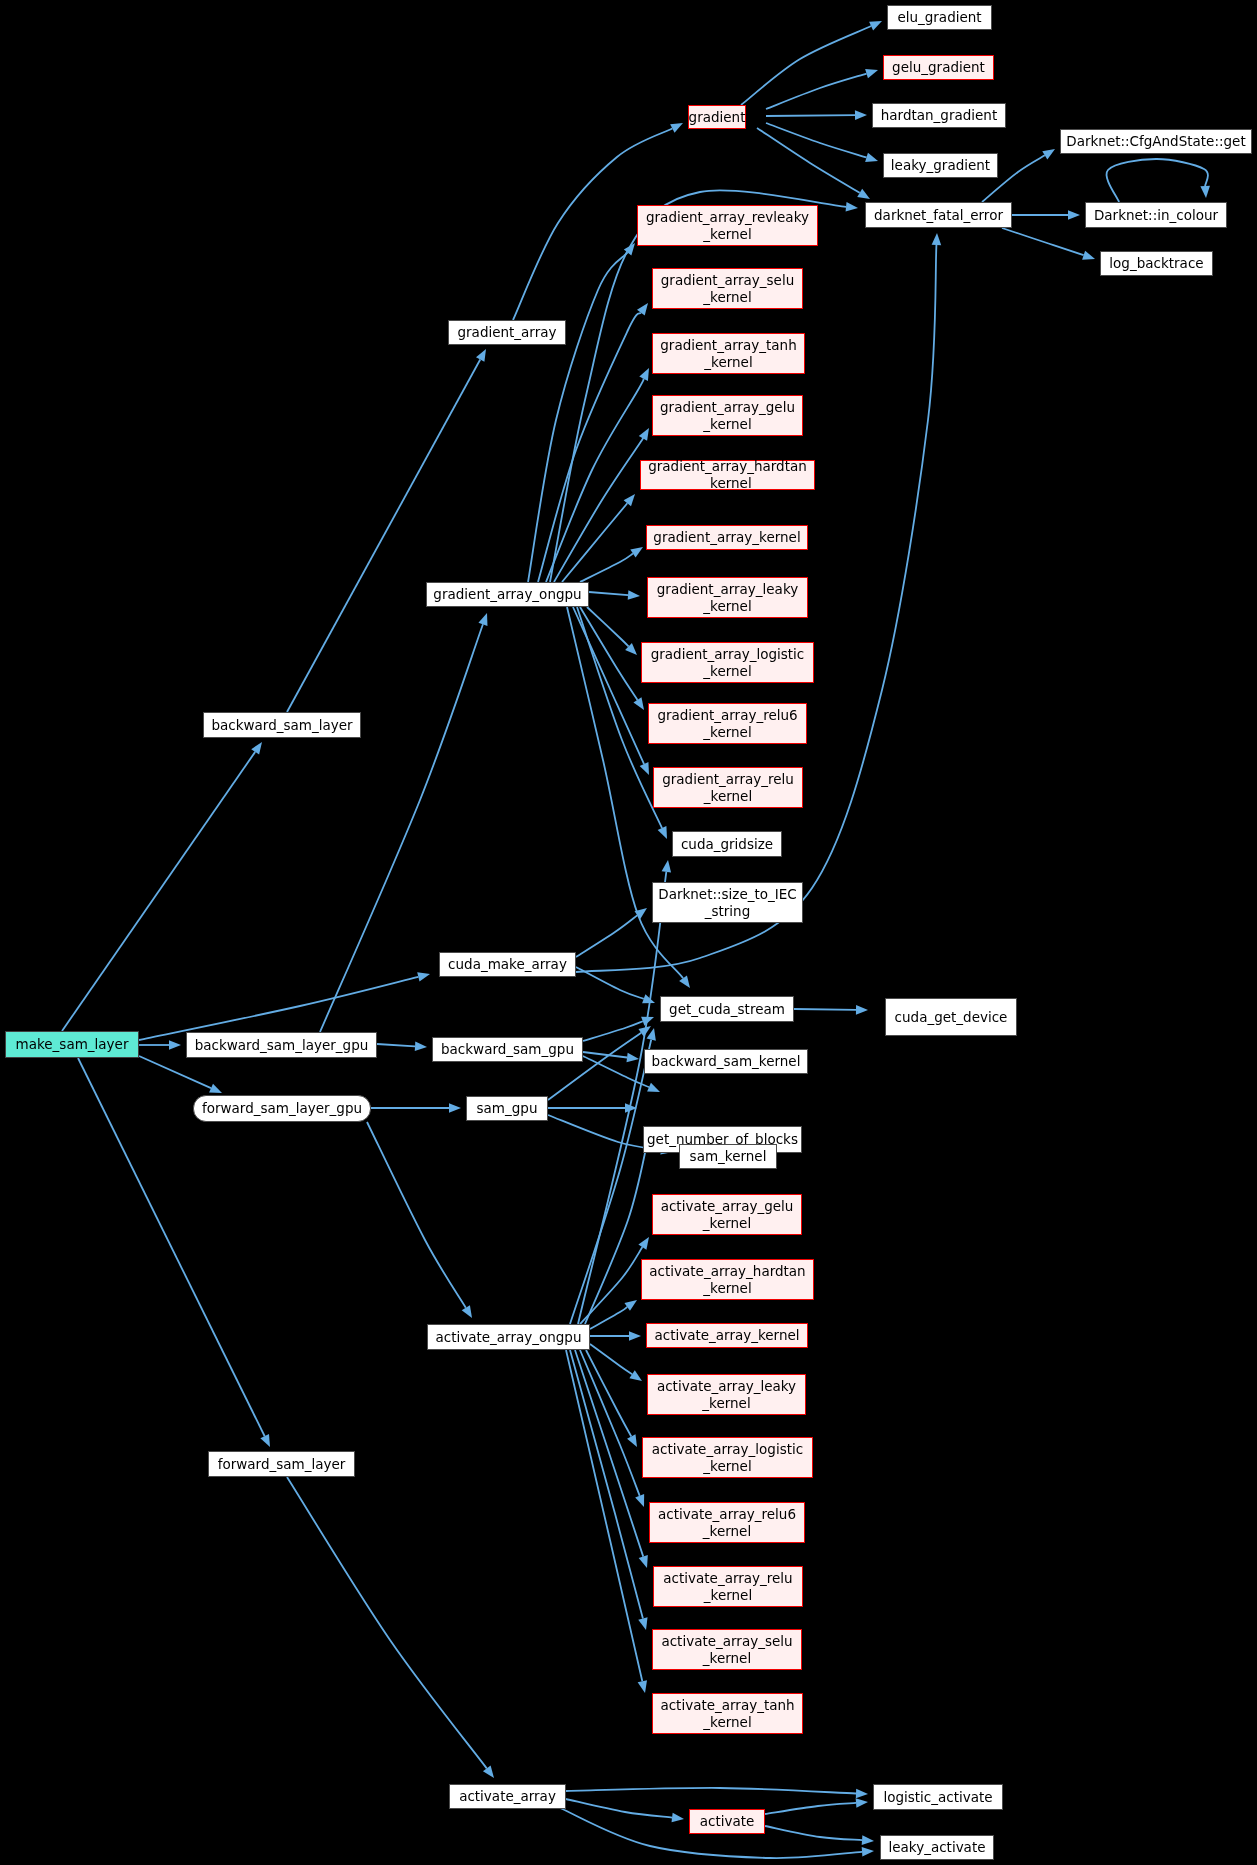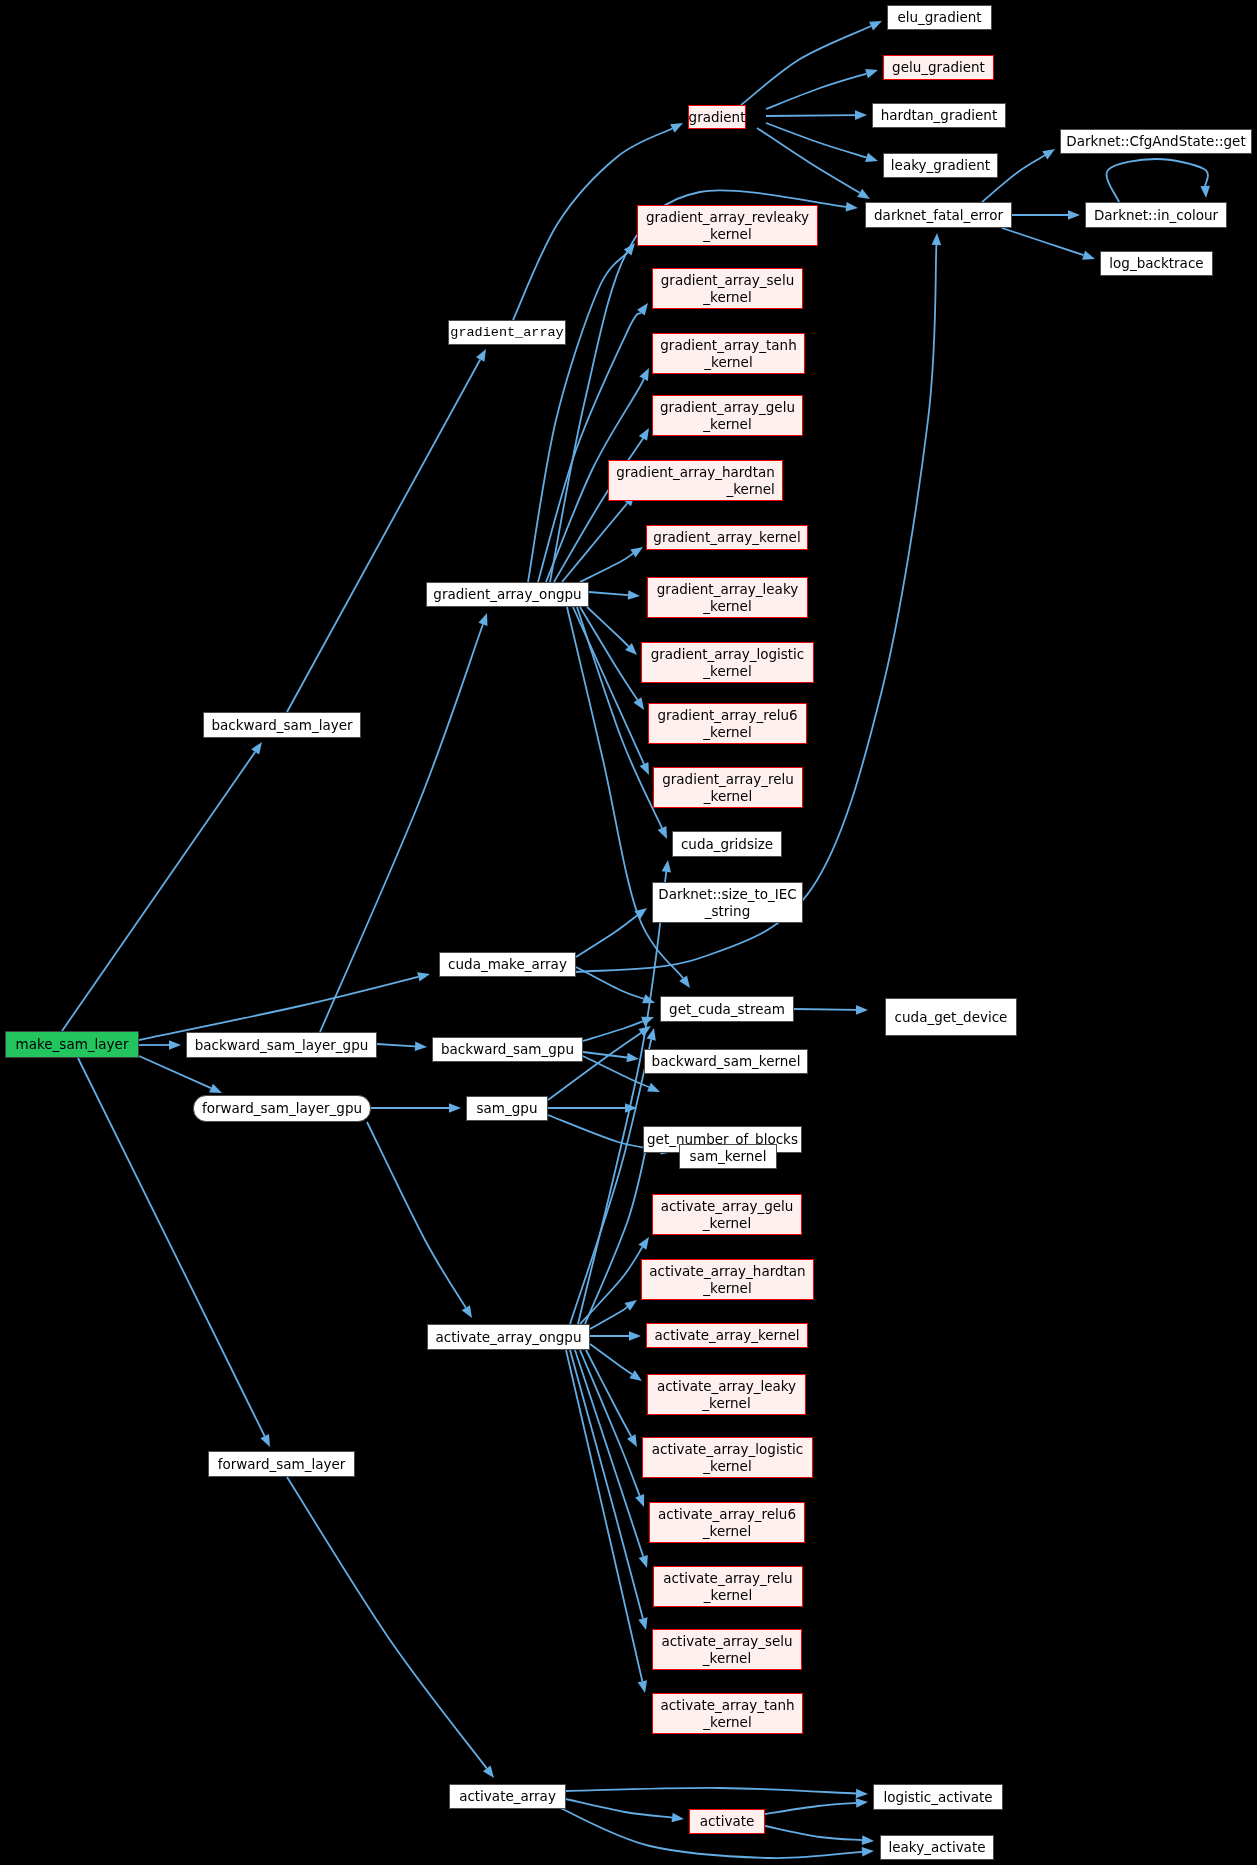--- a/index.html
+++ b/index.html
@@ -3,21 +3,21 @@
 <meta charset="utf-8">
 <style>
   html,body{margin:0;padding:0;background:#000;}
   #graph{position:relative;width:1257px;height:1865px;background:#000;overflow:hidden;}
   #edges{position:absolute;left:0;top:0;}
   .node{position:absolute;display:flex;align-items:center;justify-content:center;
         text-align:center;font:13.5px "DejaVu Sans",sans-serif;color:#000;
         background:#ffffff;border:1.5px solid #4c4c4c;box-sizing:border-box;
         white-space:pre-line;line-height:17px;cursor:pointer;}
   .node.red{background:#fff0f0;border:1.8px solid #f20000;}
-  .node.focus{background:#22c55e;border:1.8px solid #404040;}
+  .node.focus{background:#5eead4;border:1.8px solid #404040;}
 </style>
 </head>
 <body>
 
 <div id="graph" style="background: rgb(0, 0, 0);">
   <svg id="edges" xmlns="http://www.w3.org/2000/svg" width="1257" height="1865" viewBox="0 0 1257 1865">
       <path d="M62,1031 L255.1712558381153,751.8675353139234" fill="none" stroke="#63ace4" stroke-width="1.8"></path>
       <polygon points="262,742 259.11826996368467,754.5990329786773 251.22424171254593,749.1360376491696" fill="#63ace4"></polygon>
       <path d="M139,1045 L169,1045" fill="none" stroke="#63ace4" stroke-width="1.8"></path>
       <polygon points="181,1045 169,1049.8 169,1040.2" fill="#63ace4"></polygon>
@@ -138,37 +138,37 @@
       <path d="M765,1826 C774.1666666666666,1827.8333333333333 803.8278688422467,1834.6477433710306 820,1837 C836.1721311577533,1839.3522566289694 855.0273224554329,1839.5946164781801 862.0327869465195,1840.1135397738162" fill="none" stroke="#63ace4" stroke-width="1.8"></path>
       <polygon points="874,1841 861.678202856046,1844.9004249952084 862.387371036993,1835.326654552424" fill="#63ace4"></polygon>
       <path d="M794,1009 L856.0010955402406,1009.8378526424357" fill="none" stroke="#63ace4" stroke-width="1.8"></path>
       <polygon points="868,1010 855.9362365972149,1014.6374144263394 856.0659544832663,1005.0382908585319" fill="#63ace4"></polygon>
     </svg>
 <div class="node focus" style="left: 5px; top: 1031px; width: 134px; height: 27px;">make_sam_layer</div>
     <div class="node plain" style="left: 203px; top: 712px; width: 158px; height: 26px;">backward_sam_layer</div>
     <div class="node plain" style="left: 186px; top: 1032px; width: 191px; height: 26px;">backward_sam_layer_gpu</div>
     <div class="node plain" style="left: 193px; top: 1095px; width: 178px; height: 27px; border-radius: 13px;">forward_sam_layer_gpu</div>
     <div class="node plain" style="left: 208px; top: 1451px; width: 147px; height: 26px;">forward_sam_layer</div>
-    <div class="node plain" style="left: 448px; top: 320px; width: 118px; height: 25px; font-family: Liberation Mono, monospace;">gradient_array</div>
+    <div class="node plain" style="left: 448px; top: 320px; width: 118px; height: 25px;">gradient_array</div>
     <div class="node plain" style="left: 426px; top: 582px; width: 163px; height: 25px;">gradient_array_ongpu</div>
     <div class="node plain" style="left: 439px; top: 952px; width: 137px; height: 25px;">cuda_make_array</div>
     <div class="node plain" style="left: 432px; top: 1037px; width: 151px; height: 25px;">backward_sam_gpu</div>
     <div class="node plain" style="left: 466px; top: 1096px; width: 82px; height: 25px;">sam_gpu</div>
     <div class="node plain" style="left: 427px; top: 1324px; width: 163px; height: 26px;">activate_array_ongpu</div>
     <div class="node plain" style="left: 449px; top: 1784px; width: 117px; height: 25px;">activate_array</div>
     <div class="node red" style="left: 688px; top: 105px; width: 58px; height: 24px;">gradient</div>
     <div class="node red" style="left: 637px; top: 205px; width: 181px; height: 41px;">gradient_array_revleaky
 _kernel</div>
     <div class="node red" style="left: 652px; top: 268px; width: 151px; height: 41px;">gradient_array_selu
 _kernel</div>
     <div class="node red" style="left: 652px; top: 333px; width: 153px; height: 41px;">gradient_array_tanh
 _kernel</div>
     <div class="node red" style="left: 652px; top: 395px; width: 151px; height: 41px;">gradient_array_gelu
 _kernel</div>
-    <div class="node red" style="left: 608px; top: 460px; width: 175px; height: 41px; text-align: right;">gradient_array_hardtan
+    <div class="node red" style="left: 640px; top: 460px; width: 175px; height: 30px;">gradient_array_hardtan
 _kernel</div>
     <div class="node red" style="left: 646px; top: 525px; width: 162px; height: 25px;">gradient_array_kernel</div>
     <div class="node red" style="left: 647px; top: 577px; width: 161px; height: 41px;">gradient_array_leaky
 _kernel</div>
     <div class="node red" style="left: 641px; top: 642px; width: 173px; height: 41px;">gradient_array_logistic
 _kernel</div>
     <div class="node red" style="left: 648px; top: 703px; width: 159px; height: 41px;">gradient_array_relu6
 _kernel</div>
     <div class="node red" style="left: 653px; top: 767px; width: 150px; height: 41px; text-align: center;">gradient_array_relu
 _kernel</div>

